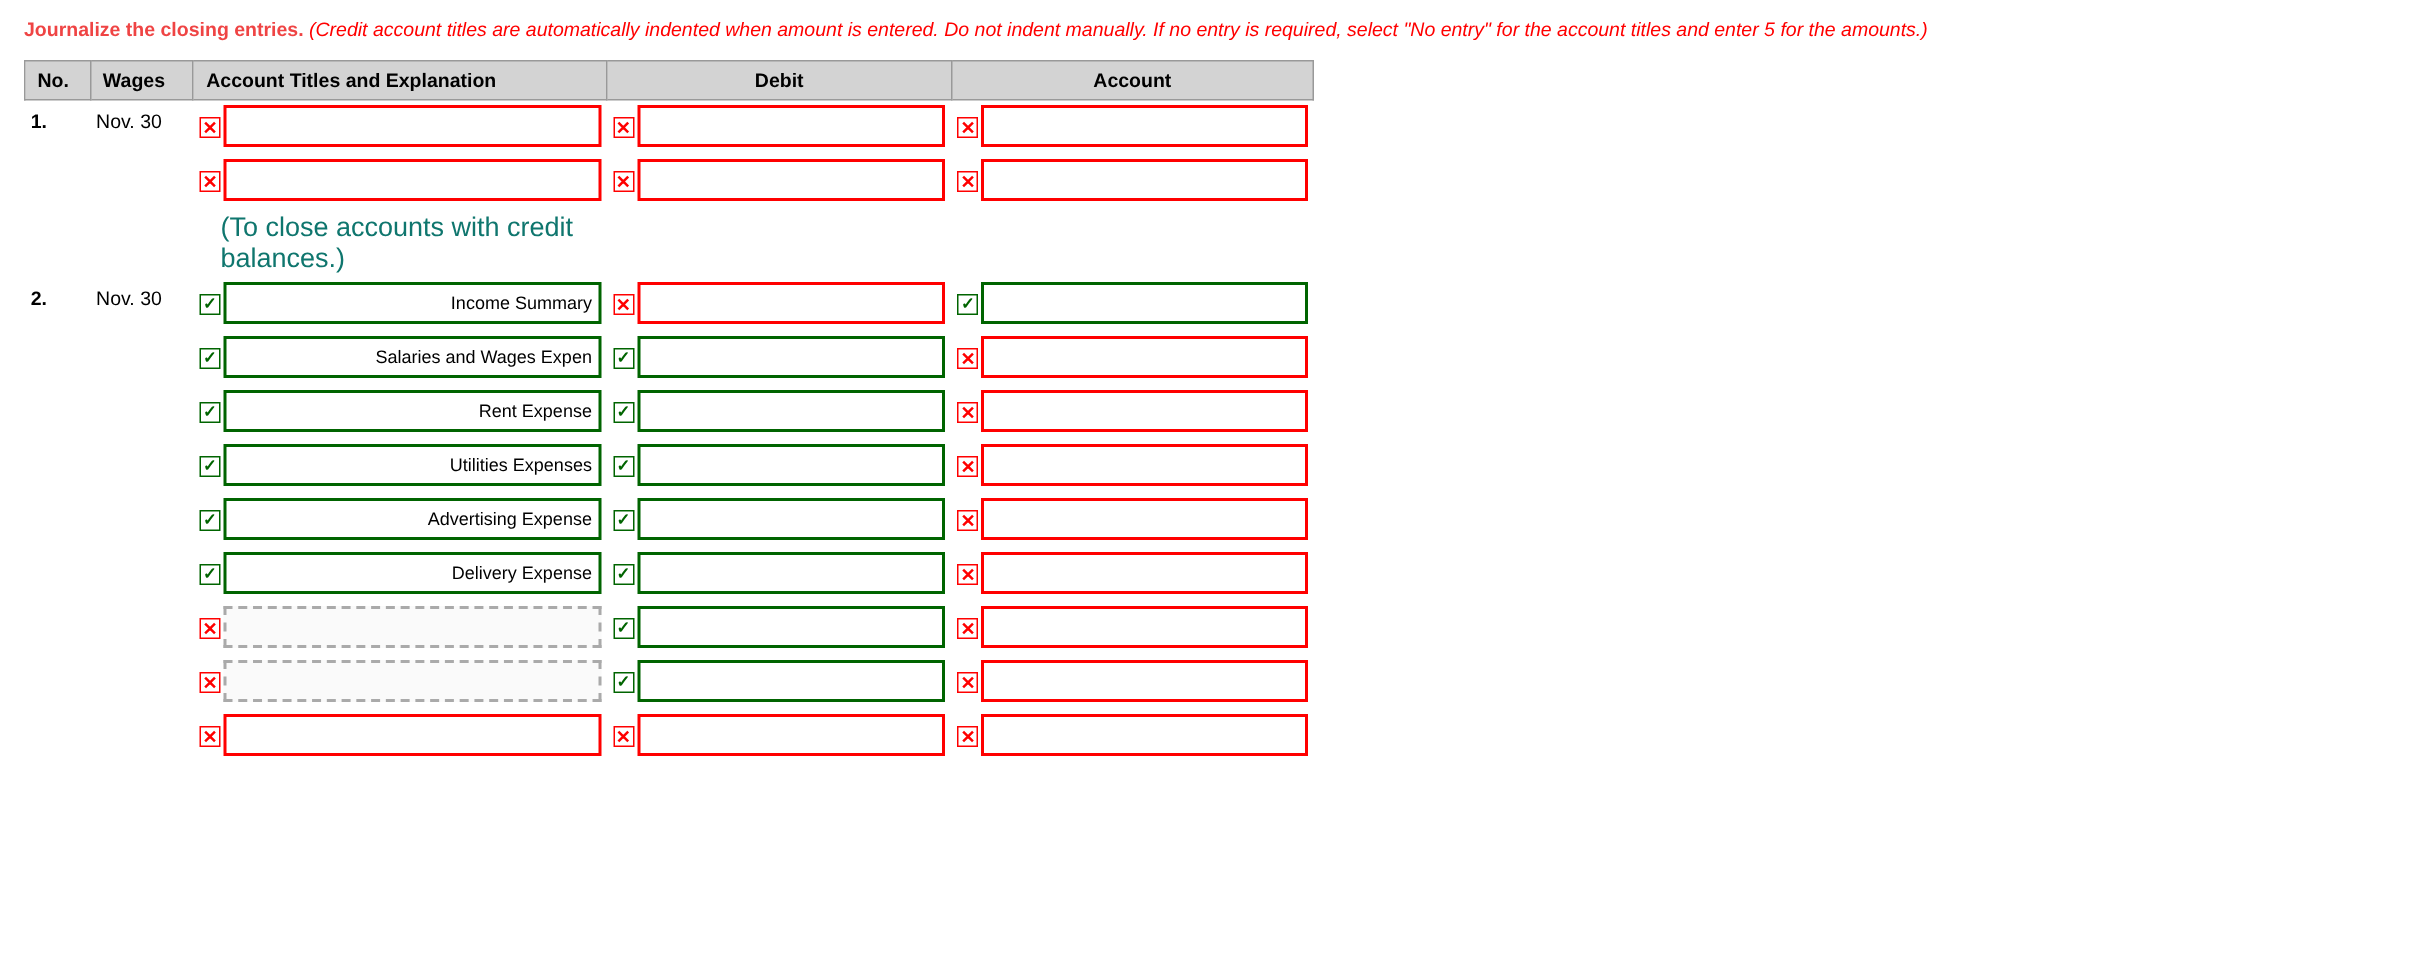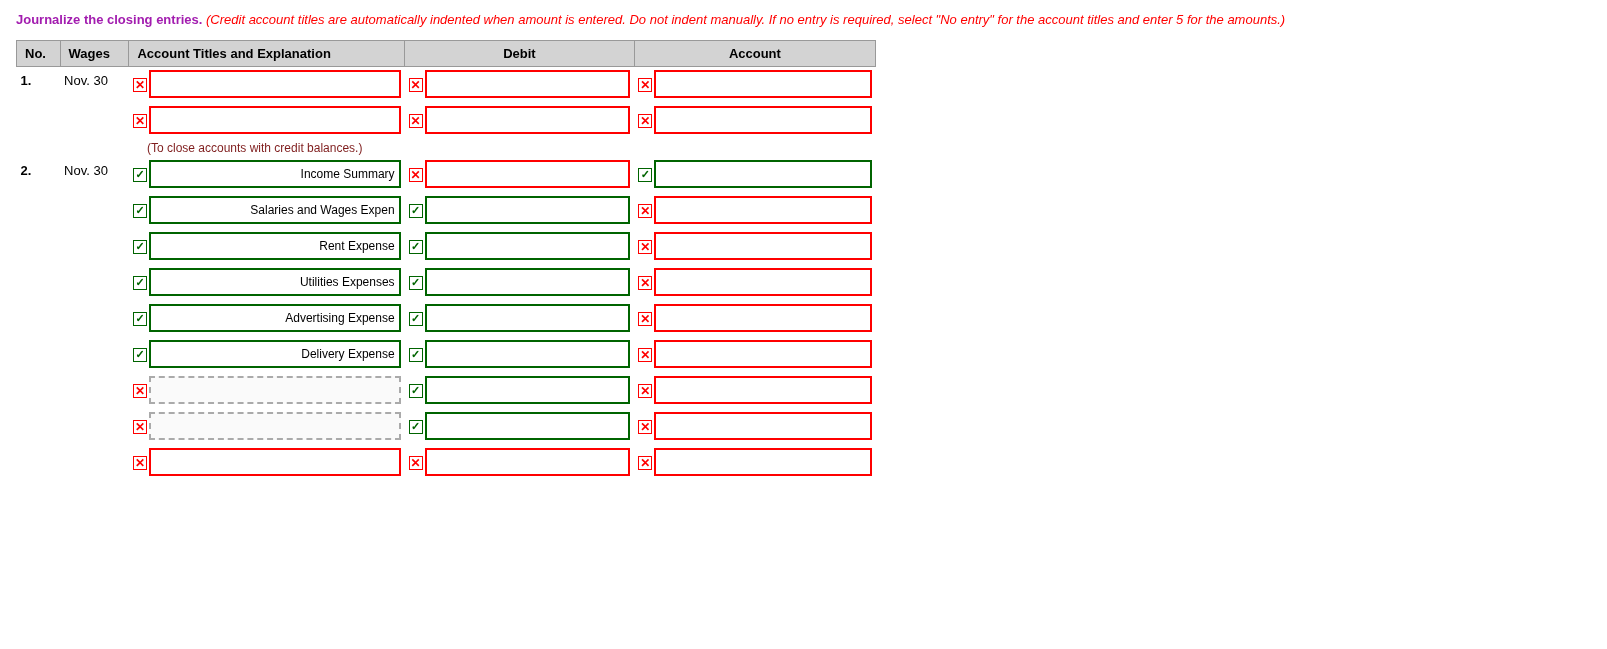--- a/index.html
+++ b/index.html
@@ -11,21 +11,21 @@
       padding: 10px 16px;
     }
     .instructions {
       color: red;
       font-style: italic;
       font-size: 13px;
       margin-bottom: 10px;
       line-height: 1.5;
     }
     .instructions span {
-      color: #a21caf;
+      color: #ef4444;
       font-style: normal;
       font-weight: bold;
     }
     table {
       border-collapse: collapse;
       width: 100%;
       max-width: 860px;
     }
     thead tr th {
       background: #d3d3d3;
@@ -101,22 +101,22 @@
     .input-dashed {
       border: 2px dashed #aaa;
       height: 28px;
       width: 100%;
       padding: 2px 4px;
       font-size: 12px;
       outline: none;
       background: #fafafa;
     }
     .note-text {
-      font-size: 12px;
-      color: #7f1d1d;
+      font-size: 18px;
+      color: #0f766e;
       padding: 2px 0 2px 18px;
     }
     .row-number {
       font-weight: bold;
       padding-top: 6px;
     }
     .date-cell {
       padding-top: 6px;
       white-space: nowrap;
     }

